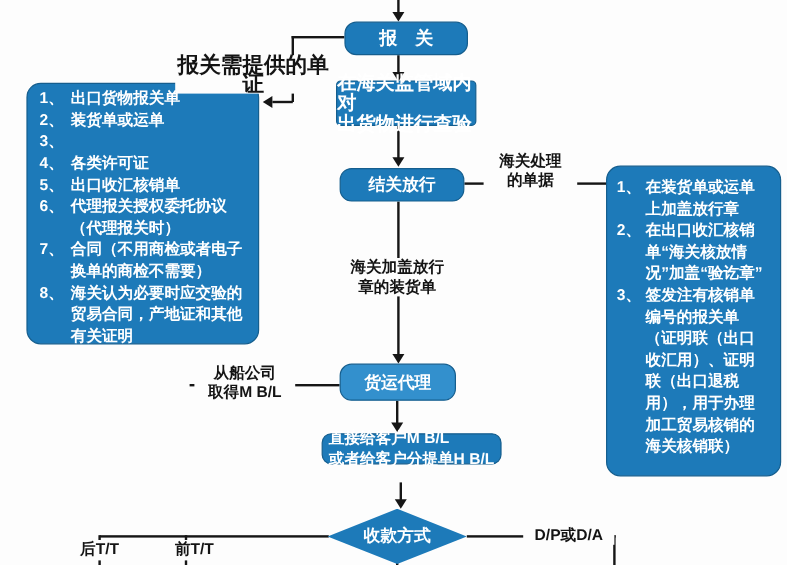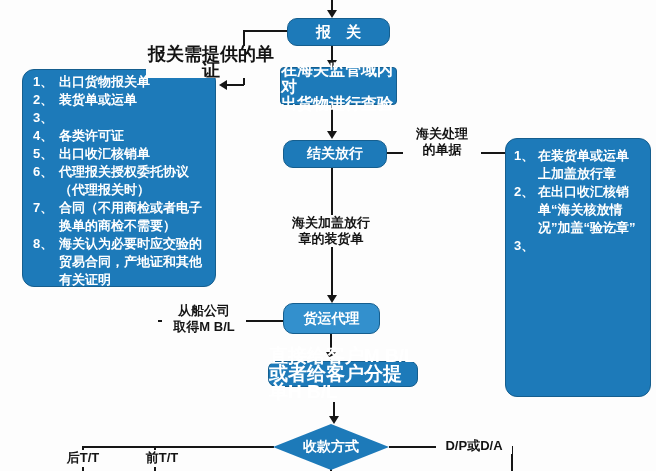--- a/index.html
+++ b/index.html
@@ -90,35 +90,35 @@
   <div class="box rounded" style="left:287px;top:18px;width:103px;height:28px;font-size:15px">报　关</div>
 
   <div class="box r4" style="left:280px;top:67px;width:117px;height:38px;font-size:16px;line-height:17px">在海关监管域内对
 出货物进行查验</div>
 
   <div class="box rounded" style="left:283px;top:140px;width:104px;height:28px;font-size:14px">结关放行</div>
 
 
   <div class="box flow rounded" style="left:283px;top:303px;width:97px;height:31px;font-size:14px">货运代理</div>
 
-  <div class="box" style="left:268px;top:361px;width:150px;height:26px;font-size:19px;line-height:18px;border-radius:8px">直接给客户M B/L
+  <div class="box" style="left:268px;top:361px;width:150px;height:26px;font-size:13px;line-height:18px;border-radius:8px">直接给客户M B/L
 或者给客户分提单H B/L</div>
 
   <div class="diamond" style="left:273px;top:424px;width:116px;height:46px">收款方式</div>
 
   <div class="box listbox" style="left:22px;top:69px;width:194px;height:218px;padding:3px 6px 2px 10px">
     <div class="li"><span class="no">1、</span><span class="tx">出口货物报关单</span></div>
     <div class="li"><span class="no">2、</span><span class="tx">装货单或运单</span></div>
     <div class="li"><span class="no">3、</span></div>
     <div class="li"><span class="no">4、</span><span class="tx">各类许可证</span></div>
     <div class="li"><span class="no">5、</span><span class="tx">出口收汇核销单</span></div>
     <div class="li"><span class="no">6、</span><span class="tx">代理报关授权委托协议（代理报关时）</span></div>
     <div class="li"><span class="no">7、</span><span class="tx">合同（不用商检或者电子换单的商检不需要）</span></div>
     <div class="li"><span class="no">8、</span><span class="tx">海关认为必要时应交验的贸易合同，产地证和其他有关证明</span></div>
   </div>
 
   <div class="box listbox rightlist" style="left:505px;top:138px;width:146px;height:259px;padding:8px 12px 4px 8px">
     <div class="li"><span class="no">1、</span><span class="tx">在装货单或运单上加盖放行章</span></div>
     <div class="li"><span class="no">2、</span><span class="tx">在出口收汇核销单“海关核放情况”加盖“验讫章”</span></div>
-    <div class="li"><span class="no">3、</span></div>
+    <div class="li"><span class="no">3、</span><span class="tx">签发注有核销单编号的报关单（证明联（出口收汇用）、证明联（出口退税用），用于办理加工贸易核销的海关核销联）</span></div>
   </div>
 
 </div>
 
 </body></html>

